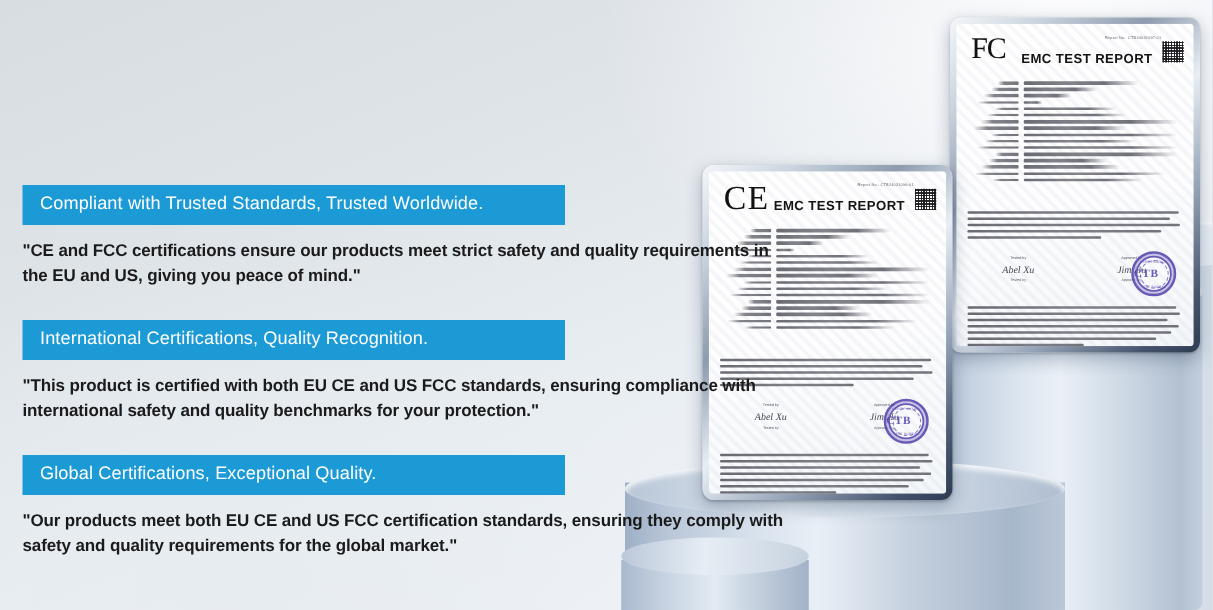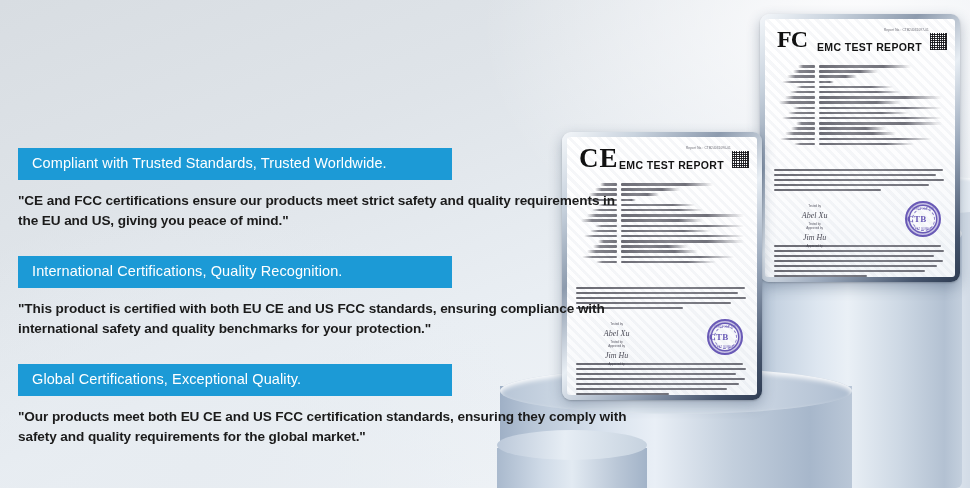--- a/index.html
+++ b/index.html
@@ -106,21 +106,21 @@
   #cert-fcc { left:760px; top:14px; width:200px; height:268px; }
   #cert-ce  { left:562px; top:132px; width:200px; height:268px; }
 
   
   .cert-head {
     position:absolute; left:0; right:0; top:0;
     height:44px;
   }
   .mark {
     position:absolute; left:12px; top:8px;
-    font-weight:700; color:#111;
+    font-weight:400; color:#111;
     letter-spacing:-1px;
     line-height:1;
   }
   .mark.ce { font-size:27px; font-family:"Liberation Serif", serif; letter-spacing:1px; }
   .mark.fcc { font-size:24px; font-family:"Liberation Serif", serif; }
 
   .cert-title {
     position:absolute; left:52px; top:22px;
     font-size:10.5px; font-weight:700; color:#141414;
     letter-spacing:.35px; white-space:nowrap;
@@ -160,21 +160,21 @@
 
   
   .para { position:absolute; left:9px; right:9px; }
   .para .pl {
     height:2.4px; margin-bottom:2.6px; border-radius:1px;
     background:linear-gradient(90deg,#2d2d38 0%,#4c4c57 55%,#3a3a45 100%);
     opacity:.7;
   }
 
   
-  .sigs { position:absolute; left:14px; right:14px; display:flex; justify-content:space-between;flex-direction:column; }
+  .sigs { position:absolute; left:14px; right:14px; display:flex; justify-content:space-between; }
   .sig { width:44%; text-align:center; }
   .sig .cap { font-size:3px; color:#5a5a66; margin-bottom:3px; }
   .sig .scribble {
     height:9px;
     font-family:"Liberation Serif", serif;
     font-size:8px; font-style:italic; color:#2b2b38;
     opacity:.85; line-height:9px;
   }
   .sig .name { font-size:2.9px; color:#5a5a66; margin-top:2px; }
 

